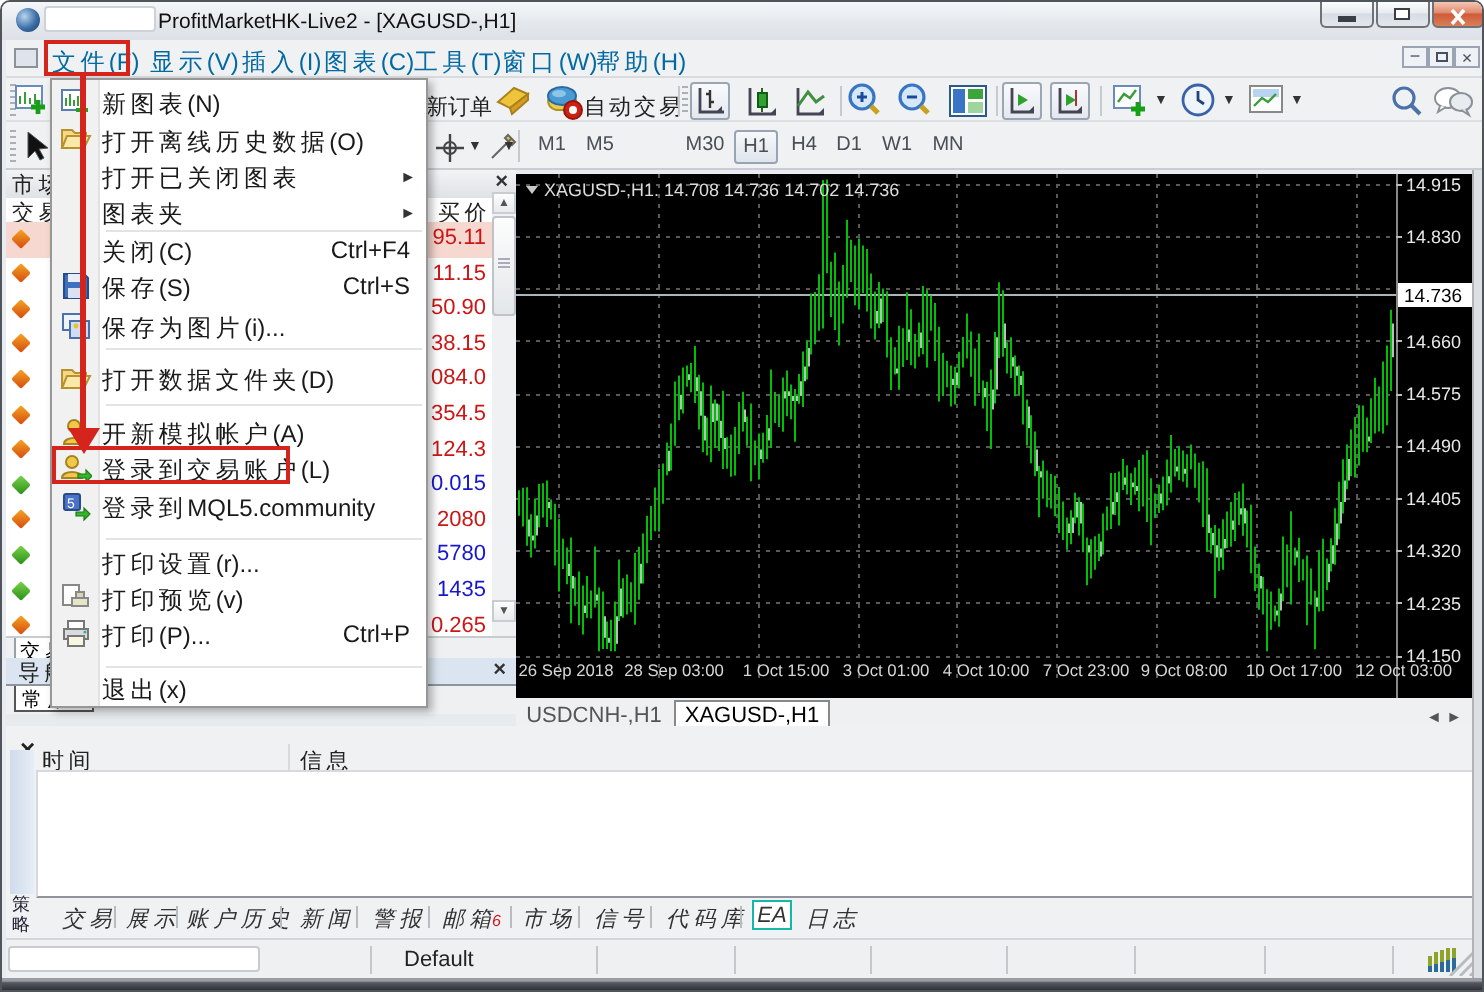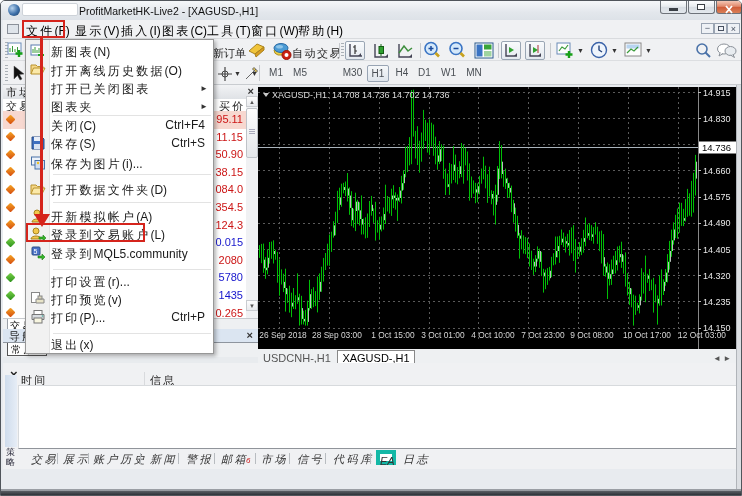--- a/index.html
+++ b/index.html
@@ -8,21 +8,21 @@
 .abs{position:absolute;}
 .cn{letter-spacing:2.2px;}
 .cn2{letter-spacing:2.6px;}
 
 #titlebar{left:0;top:0;width:742px;height:19px;background:linear-gradient(#f5f7f9,#e3e7ec 60%,#dde2e8);}
 #title{left:78px;top:4px;font-size:10.5px;color:#111;}
 .aerobtn{top:0;height:13px;border:1px solid #6e737a;border-top:none;background:linear-gradient(#fcfdfe,#e8ecf0 45%,#d7dce2 50%,#e3e8ed);}
 .aerobtn.close{background:linear-gradient(#f4c6b4,#e08a6d 45%,#cf5b38 50%,#d97f57);}
 
 #menubar{left:2px;top:19px;width:738px;height:19px;background:#f0f1f3;border-bottom:1px solid #d9dbde;}
-.mitem{top:22px;font-size:12px;color:#000000;}
+.mitem{top:22px;font-size:12px;color:#0369a1;}
 
 #tb1{left:2px;top:38px;width:738px;height:22px;background:#f0f1f3;border-bottom:1px solid #dcdee1;}
 #tb2{left:2px;top:60px;width:738px;height:24px;background:#f0f1f3;border-bottom:1px solid #c9ccd0;}
 .grab{width:3px;background:repeating-linear-gradient(#aab0b6 0 1px,#f0f1f3 1px 3px);}
 .tsep{width:1px;background:#c6c9cd;}
 .tfbtn{top:64px;height:17px;font-size:10px;color:#4a4f55;text-align:center;line-height:16px;}
 .tfsel{border:1px solid #98a4b4;background:linear-gradient(#f6f8fa,#dfe5ec);border-radius:2px;}
 
 #mw{left:2px;top:84px;width:255px;height:278px;background:#fff;}
 #mwtitle{left:0;top:0;width:255px;height:14px;background:linear-gradient(#f2f3f5,#dfe2e6);font-size:11px;color:#222;}
@@ -355,25 +355,44 @@
         <span class="tdiv" style="left:196px;"></span>
  <span class="ttab cn2" style="left:203px;">邮箱</span>
         <span class="ttab" style="left:228px;top:7px;color:#cc1616;font-size:8px;">6</span>
         <span class="tdiv" style="left:237px;"></span>
  <span class="ttab cn2" style="left:243px;">市场</span>
         <span class="tdiv" style="left:271px;"></span>
  <span class="ttab cn2" style="left:279px;">信号</span>
         <span class="tdiv" style="left:307px;"></span>
  <span class="ttab cn2" style="left:315px;">代码库</span>
         <span class="tdiv" style="left:352px;"></span>
- <span class="ttab" style="left:358px;top:1px;width:20px;height:15px;background:#fff;border:4px solid #14b8a6;text-align:center;line-height:14px;">EA</span>
+ <span class="ttab" style="left:358px;top:1px;width:20px;height:15px;background:#fff;border:1px solid #14b8a6;text-align:center;line-height:14px;">EA</span>
  <span class="ttab cn2" style="left:385px;">日志</span>
       </div>
 </div>
 
+<div class="abs" id="status">
+<div class="abs" style="left:1px;top:3px;width:126px;height:13px;background:#fff;border:1px solid #c8ccd0;border-radius:2px;"></div>
+<div class="abs" style="left:199px;top:4px;">Default</div>
+<span class="scell" style="left:182px;"></span>
+      <span class="scell" style="left:295px;"></span>
+      <span class="scell" style="left:364px;"></span>
+      <span class="scell" style="left:432px;"></span>
+      <span class="scell" style="left:500px;"></span>
+      <span class="scell" style="left:564px;"></span>
+      <span class="scell" style="left:629px;"></span>
+      <span class="scell" style="left:693px;"></span>
+<svg class="abs" style="left:711px;top:3px;" width="16" height="14">
+        <path d="M1,5v8M4,3v10M7,2v11M10,1v12M13,1v12" stroke="#8fa32a" stroke-width="2"></path>
+        <path d="M1,10v3M4,9v4M7,8v5M10,7v6M13,6v7" stroke="#2a6a9c" stroke-width="2"></path>
+      </svg>
+<svg class="abs" style="left:720px;top:2px;" width="17" height="16">
+        <path d="M16,2 L2,16 M16,7 L7,16 M16,12 L12,16" stroke="#b8bcc0" stroke-width="1.5"></path>
+      </svg>
+</div>
 
 <div class="abs" id="fmenu">
 <div class="abs" id="fgutter"></div>
 <div class="fitem" style="top:4px;"><span class="cn">新图表</span>(N)</div>
 <div class="fitem" style="top:22.5px;"><span class="cn">打开离线历史数据</span>(O)</div>
 <div class="fitem" style="top:41px;"><span class="cn">打开已关闭图表</span></div>
       <span class="farr" style="top:44px;">►</span>
 <div class="fitem" style="top:59px;"><span class="cn">图表夹</span></div>
       <span class="farr" style="top:62px;">►</span>
 <div class="fsep" style="top:74.5px;"></div>

